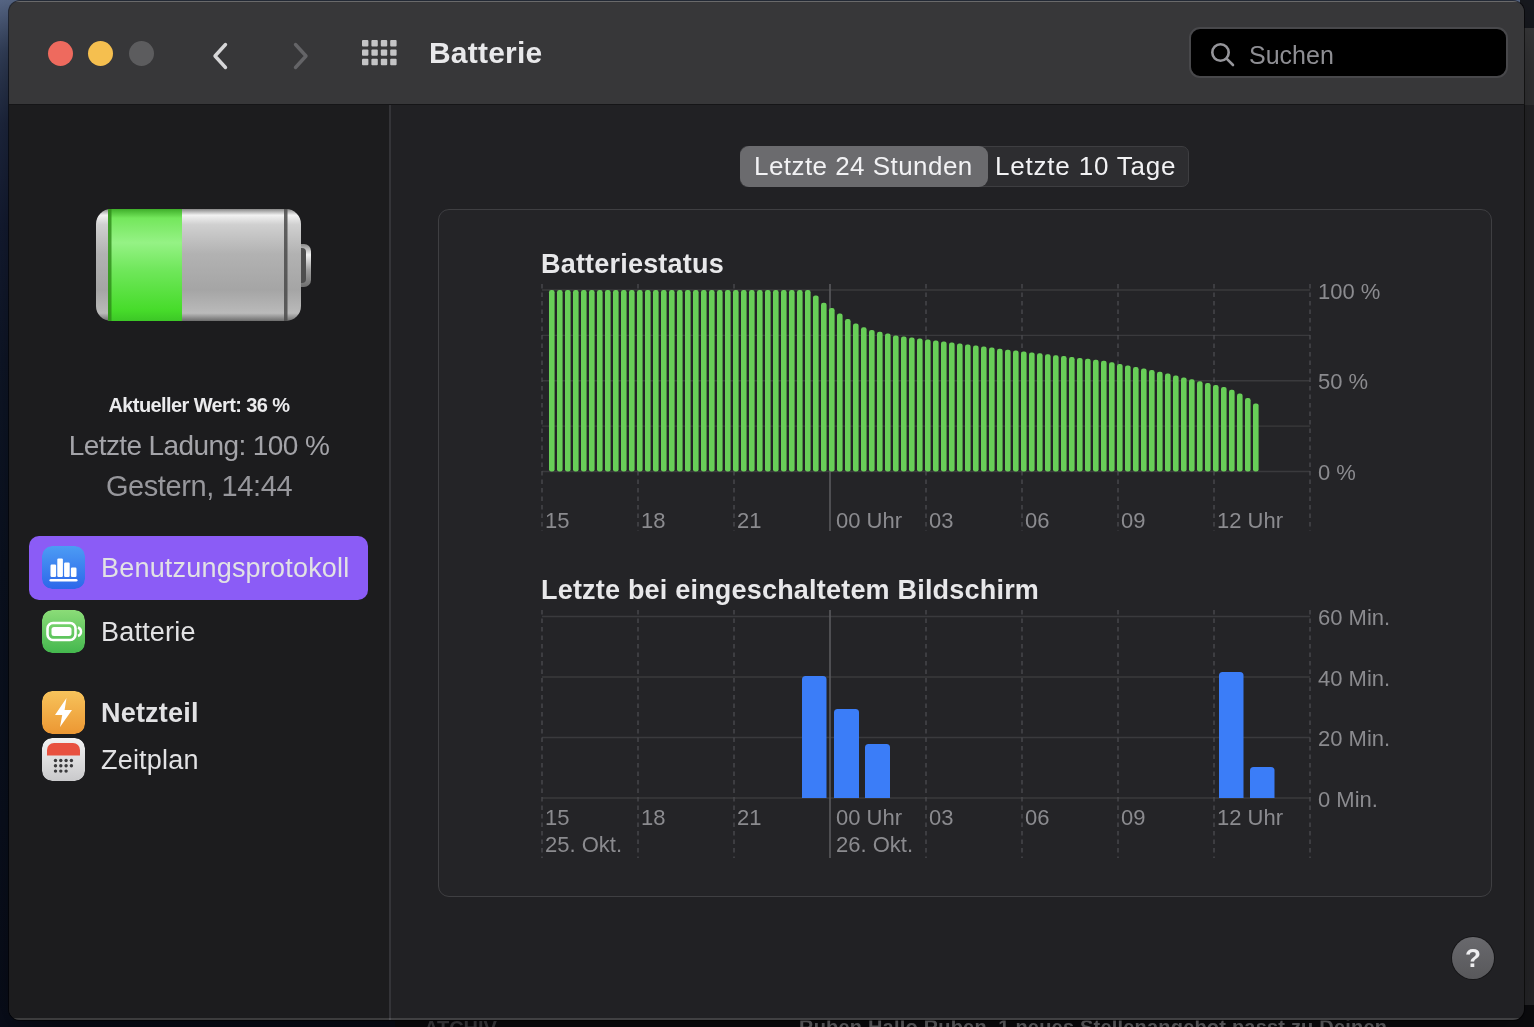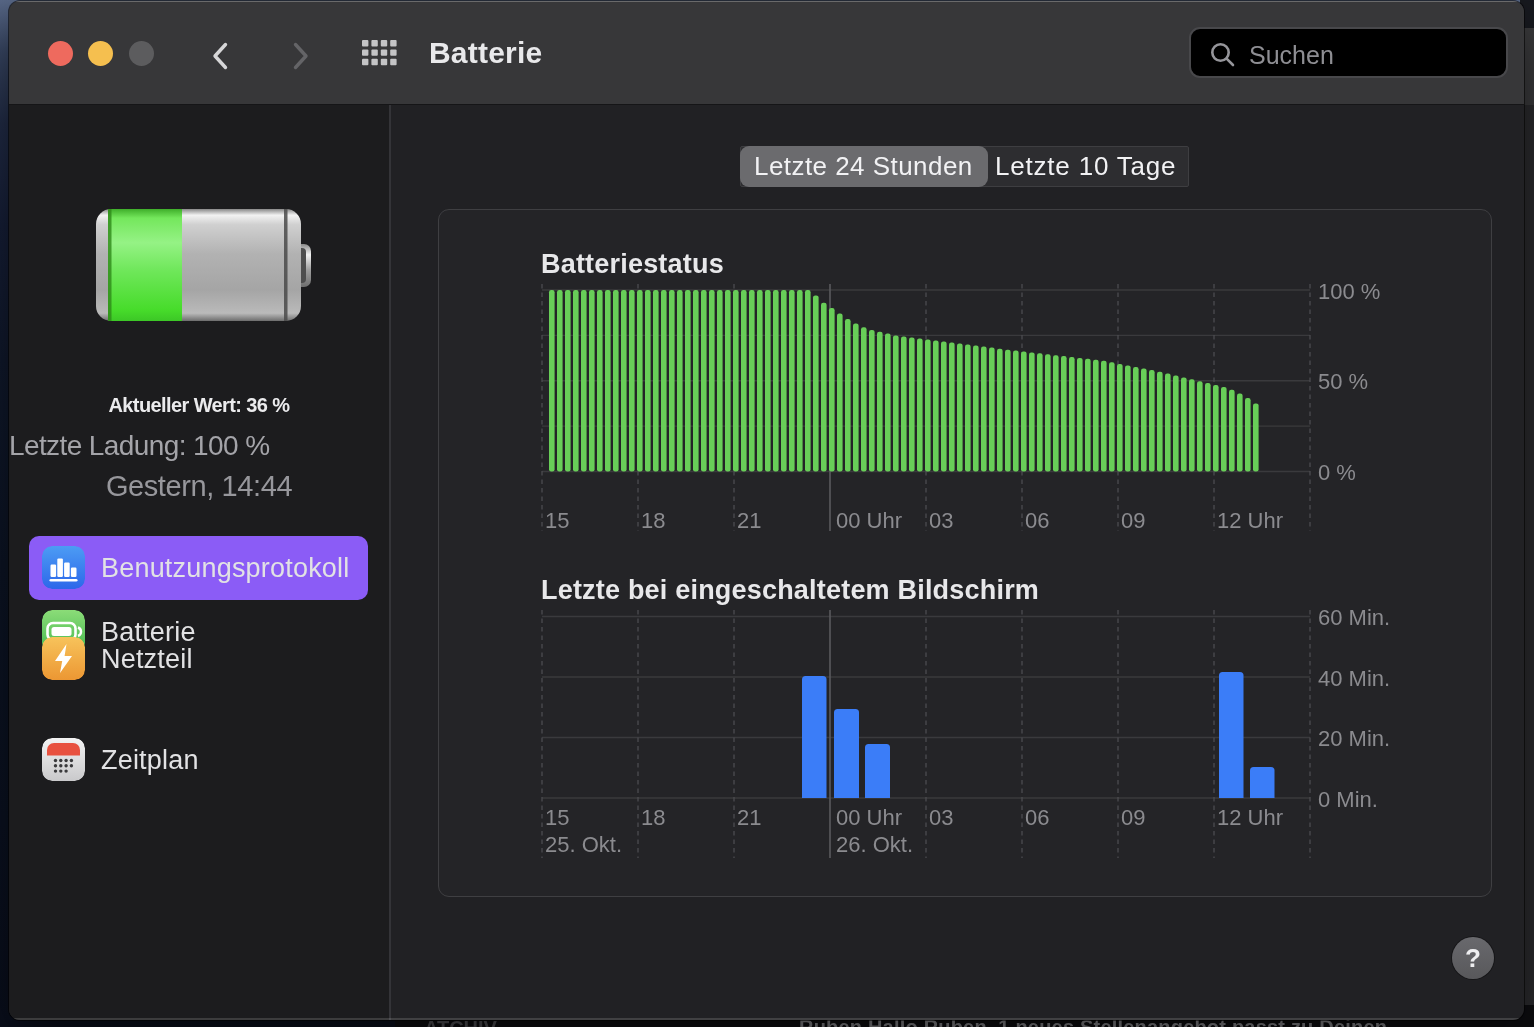--- a/index.html
+++ b/index.html
@@ -29,29 +29,29 @@
   .grid { position:absolute; left:353px; top:39px; }
   .wtitle { position:absolute; left:420px; top:35px; font-size:30px; font-weight:700; color:#e9e9eb; letter-spacing:.2px; }
   .search { position:absolute; left:1180px; top:26px; width:319px; height:51px;
     background:#000000; border:2px solid #48484b; border-radius:11px; }
   .search span { position:absolute; left:58px; top:12px; font-size:25px; color:#8e8e93; }
   
   .sbar { position:absolute; left:0; top:104px; width:380px; height:915px; background:#1c1c1e; }
   .sdiv { position:absolute; left:380px; top:104px; width:2px; height:915px; background:#343438; }
   .tline { position:absolute; left:0; top:103px; width:1515px; height:1px; background:#151517; z-index:5; }
   .sv1 { position:absolute; left:0; top:393px; width:380px; text-align:center; font-size:20px; font-weight:700; color:#ebebed; letter-spacing:-.6px; }
-  .sv2 { position:absolute; left:0; top:429px; width:380px; text-align:left; font-size:28px; color:#a4a4a9; letter-spacing:-.6px; }
+  .sv2 { position:absolute; left:0; top:429px; width:380px; text-align:center; font-size:28px; color:#a4a4a9; letter-spacing:-.6px; }
   .sv3 { position:absolute; left:0; top:469px; width:380px; text-align:center; font-size:29px; color:#97979c; letter-spacing:-.4px; }
   .row { position:absolute; left:20px; width:339px; height:64px; border-radius:10px; }
   .row.sel { background:#8b5cf6; }
   .ric { position:absolute; left:13px; top:10px; width:43px; height:43px; border-radius:10px; }
   .rlb { position:absolute; left:72px; top:17px; font-size:27px; color:#e2e2e4; letter-spacing:.2px; }
   
   .seg { position:absolute; left:731px; top:145px; width:449px; height:41px;
-    background:#2d2d30; border:1px solid #3e3e41; border-radius:2px; }
+    background:#2d2d30; border:1px solid #3e3e41; border-radius:7px; }
   .seg .on { position:absolute; left:-1px; top:-1px; width:248px; height:41px; background:#6b6b6e; border-radius:9px; }
   .seg span { position:absolute; top:4px; font-size:26px; color:#f2f2f4; white-space:nowrap; letter-spacing:.45px; }
   .panel { position:absolute; left:429px; top:208px; width:1054px; height:688px;
     background:#242427; border:1px solid #3f3f42; border-radius:11px; }
   .h1a { position:absolute; left:532px; top:248px; font-size:27px; font-weight:700; color:#e8e8ea; letter-spacing:.2px; }
   .h1b { position:absolute; left:532px; top:574px; font-size:27px; font-weight:700; color:#e8e8ea; letter-spacing:.2px; }
   .help { position:absolute; left:1443px; top:936px; width:42px; height:42px; border-radius:50%;
     background:linear-gradient(180deg,#69696d,#58585b); color:#ededef; font-size:26px; font-weight:600;
     text-align:center; line-height:42px; box-shadow:0 0 0 1px rgba(0,0,0,.35); }
 </style>
@@ -172,21 +172,21 @@
             <stop offset="1" stop-color="#44b84e"></stop>
           </linearGradient>
         </defs>
       <rect width="43" height="43" rx="10" fill="url(#greeng2)"></rect>
       <rect x="5.5" y="13" width="28" height="17" rx="5.5" fill="none" stroke="#fff" stroke-width="2.6"></rect>
       <rect x="9.5" y="17" width="20" height="9" rx="2.5" fill="#fff"></rect>
       <path d="M36 17.5 a4.5 4.5 0 0 1 0 8.5" fill="none" stroke="#fff" stroke-width="2.4"></path>
     </svg>
     <div class="rlb">Batterie</div>
   </div>
-  <div class="row" style="top:626px;">
+  <div class="row" style="top:680px;font-weight:bold;">
     <svg class="ric" viewBox="0 0 43 43">
       <defs>
           <linearGradient id="orng" x1="0" y1="0" x2="0" y2="1">
         <stop offset="0" stop-color="#f7c35b"></stop>
             <stop offset="1" stop-color="#ec9733"></stop>
           </linearGradient>
         </defs>
       <rect width="43" height="43" rx="10" fill="url(#orng)"></rect>
       <path d="M24.5 7 L13 24 h7.2 L18 36 L30 19 h-7.4 Z" fill="#fff"></path>
     </svg>

